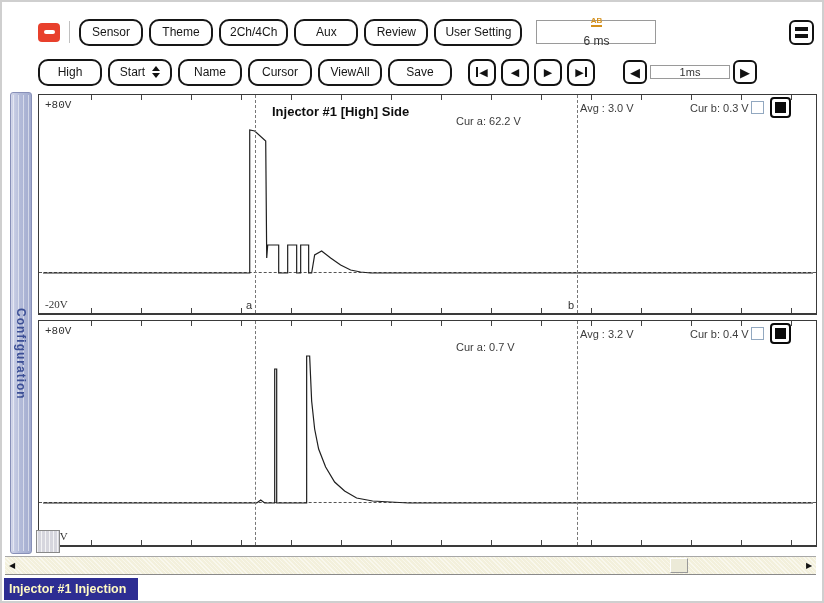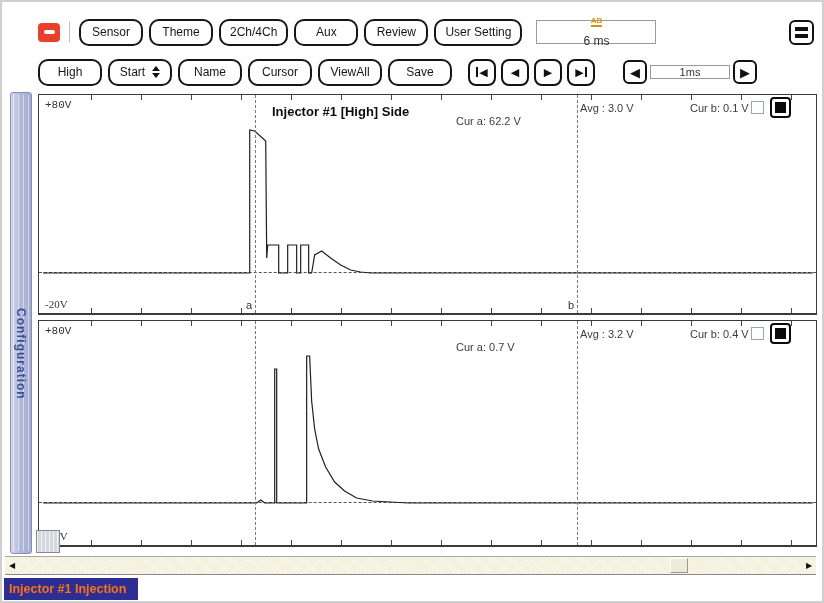--- a/index.html
+++ b/index.html
@@ -98,21 +98,21 @@
              background:#f3f0dc; border-top:1px solid #a8a8a8; border-bottom:1px solid #8a8a8a;
              background-image:repeating-linear-gradient(45deg, rgba(255,255,255,.5) 0 1px, transparent 1px 3px); }
   .sc-left { position:absolute; left:0; top:0; bottom:0; width:14px; display:flex;
              align-items:center; justify-content:center; font-size:8px; color:#111; }
   .sc-right { position:absolute; right:0; top:0; bottom:0; width:14px; display:flex;
               align-items:center; justify-content:center; font-size:8px; color:#111; }
   .sc-thumb { position:absolute; left:665px; width:18px; top:1px; bottom:1px;
               background:#ecead8; border:1px solid #999; border-left-color:#fff;
               border-top-color:#fff; }
   .statusbar { position:absolute; left:2px; right:2px; top:576px; height:23px; background:#fff; }
-  .badge { display:inline-block; background:#2d2d93; color:#f97316; font-weight:bold;
+  .badge { display:inline-block; background:#2d2d93; color:#fef9c3; font-weight:bold;
            font-size:12.5px; padding:4px 12px 4px 5px; white-space:nowrap; }
 </style>
 </head>
 <body>
 
 <div class="window">
 
   <div class="row1">
     <div class="app-icon">
         <div class="dash"></div>
@@ -188,21 +188,21 @@
       <svg class="wave" viewBox="0 0 778 218" preserveAspectRatio="none">
         <polyline points="4,178 211,178 211,35 216,36 227,46 228,163 229,150 240,150 240,178 249,178 249,150 258,150 258,178 262,178 262,150 270,150 270,178 273,178 276,160 283,156 292,163 302,170 312,175 322,177 332,178 775,178"></polyline>
       </svg>
       <div class="cursor-line cur-a"></div>
       <div class="cursor-line cur-b"></div>
       <div class="ymax">+80V</div>
       <div class="ymin">-20V</div>
       <div class="panel-title">Injector #1 [High] Side</div>
       <div class="readout r-cura">Cur a: 62.2 V</div>
       <div class="readout r-avg">Avg : 3.0 V</div>
-      <div class="readout r-curb">Cur b: 0.1 V</div>
+      <div class="readout r-curb">Cur b: 0.3 V</div>
       <div class="chk"></div>
       <div class="sqb">
           <div class="fill"></div>
         </div>
       <div class="cur-label lab-a">a</div>
       <div class="cur-label lab-b">b</div>
     </div>
 
     <div class="panel p2">
       <div class="ticks-top"></div>

